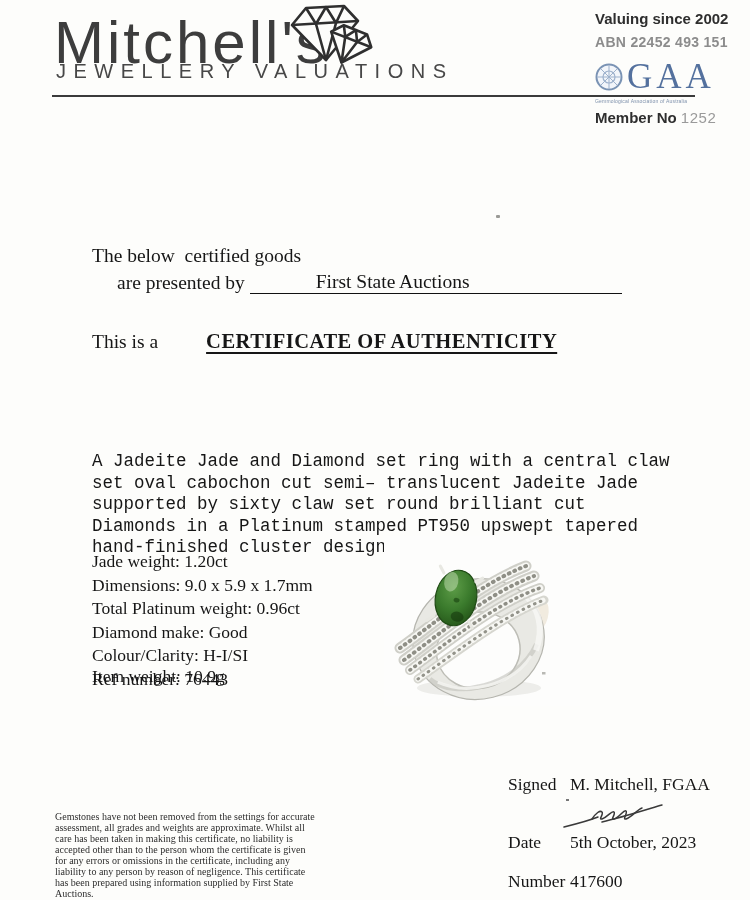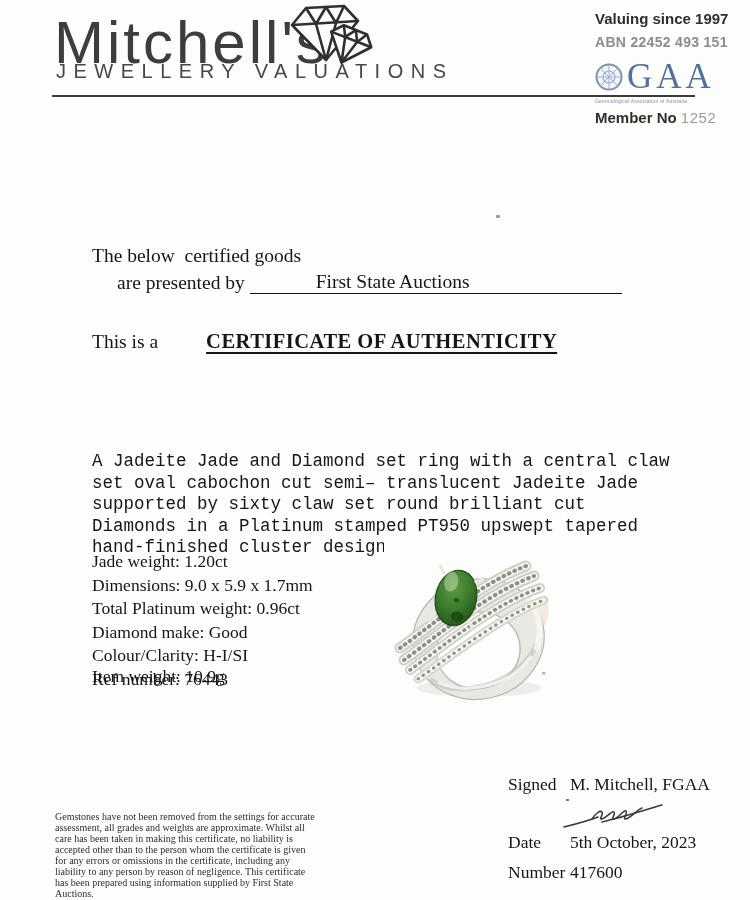--- a/index.html
+++ b/index.html
@@ -52,21 +52,21 @@
   .description{position:absolute;left:92px;top:451px;width:578px;font-size:17.5px;line-height:1.23;font-family:Liberation Mono, monospace;}
   .details{position:absolute;left:92px;top:550px;font-size:17.5px;line-height:23.5px;}
   .item-weight{position:absolute;left:92px;top:666px;font-size:17.5px;text-align:right;}
   
   .photo{position:absolute;left:384px;top:536px;width:196px;height:170px;}
   
   .sig-grid{position:absolute;left:508px;top:774px;font-size:17.5px;}
   .sig-row{display:flex;margin-bottom:0;}
   .sig-label{width:62px;}
   .sig-row.date-row{margin-top:37px;}
-  .sig-row.number-row{margin-top:9px;font-family:Liberation Serif, serif;}
+  .sig-row.number-row{margin-top:18px;font-family:Liberation Serif, serif;}
   .signature{position:absolute;left:562px;top:796px;}
   .sig-dot{position:absolute;left:566px;top:799px;width:3px;height:2px;background:#777;}
   
   .disclaimer{
     position:absolute;left:55px;top:811px;width:262px;
     font-size:10px;line-height:11px;color:#2d2d2d;
   }
 </style>
 </head>
 <body>
@@ -88,21 +88,21 @@
         <path d="M2,14 L45,12"></path>
         <path d="M11,3 L17,13 L24,2.5 L30,13 L36,2"></path>
         <path d="M17,13 L24,38 L30,13"></path>
       </g>
     </g>
   </svg>
 
   <div class="tagline">JEWELLERY VALUATIONS</div>
 
   <div class="hdr-right">
-    <div class="valuing">Valuing since 1997</div>
+    <div class="valuing">Valuing since 2002</div>
     <div class="abn">ABN 22452 493 151</div>
     <div class="gaa-row">
       <svg width="28" height="28" viewBox="0 0 28 28">
         <circle cx="14" cy="14" r="12.5" fill="#f2f5fa" stroke="#7a93b4" stroke-width="2"></circle>
         <circle cx="14" cy="14" r="6" fill="none" stroke="#9db1cc" stroke-width="1.2"></circle>
         <g stroke="#9db1cc" stroke-width="1">
           <line x1="14" y1="2.5" x2="14" y2="25.5"></line>
           <line x1="2.5" y1="14" x2="25.5" y2="14"></line>
           <line x1="5.8" y1="5.8" x2="22.2" y2="22.2"></line>
           <line x1="22.2" y1="5.8" x2="5.8" y2="22.2"></line>

